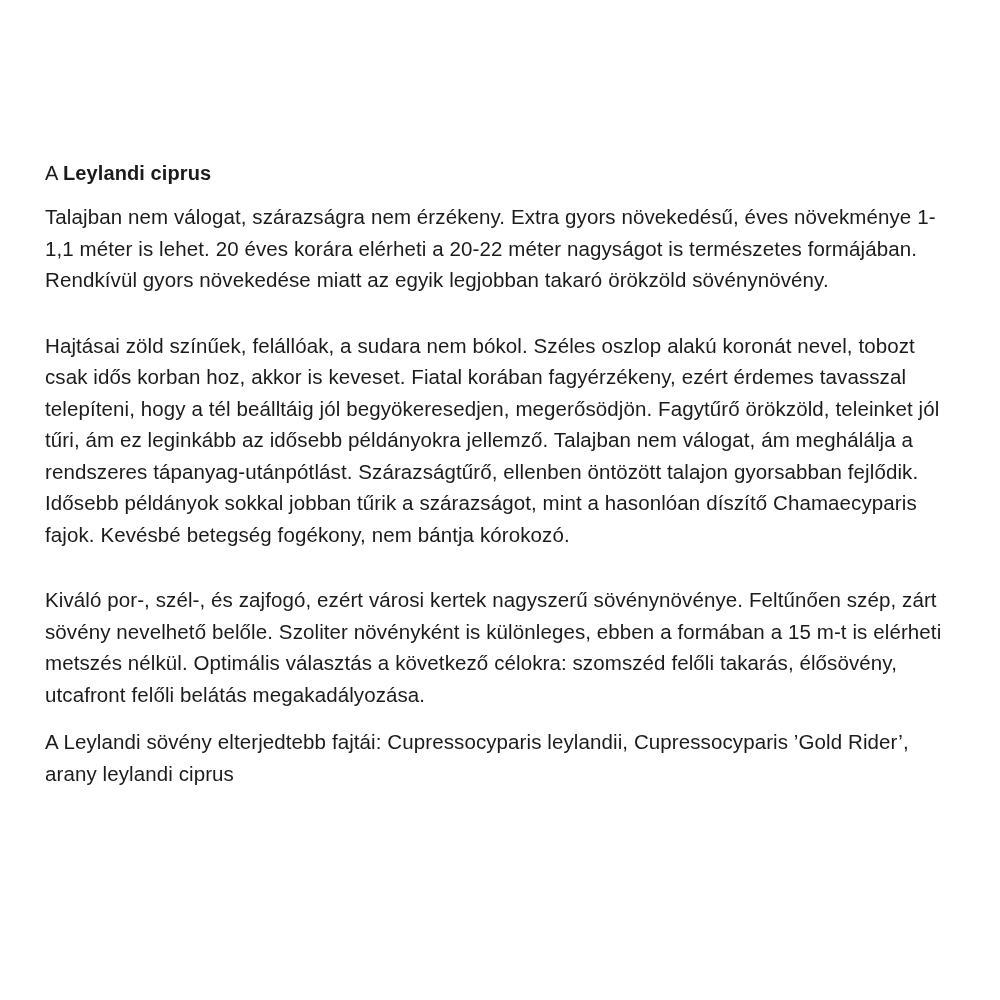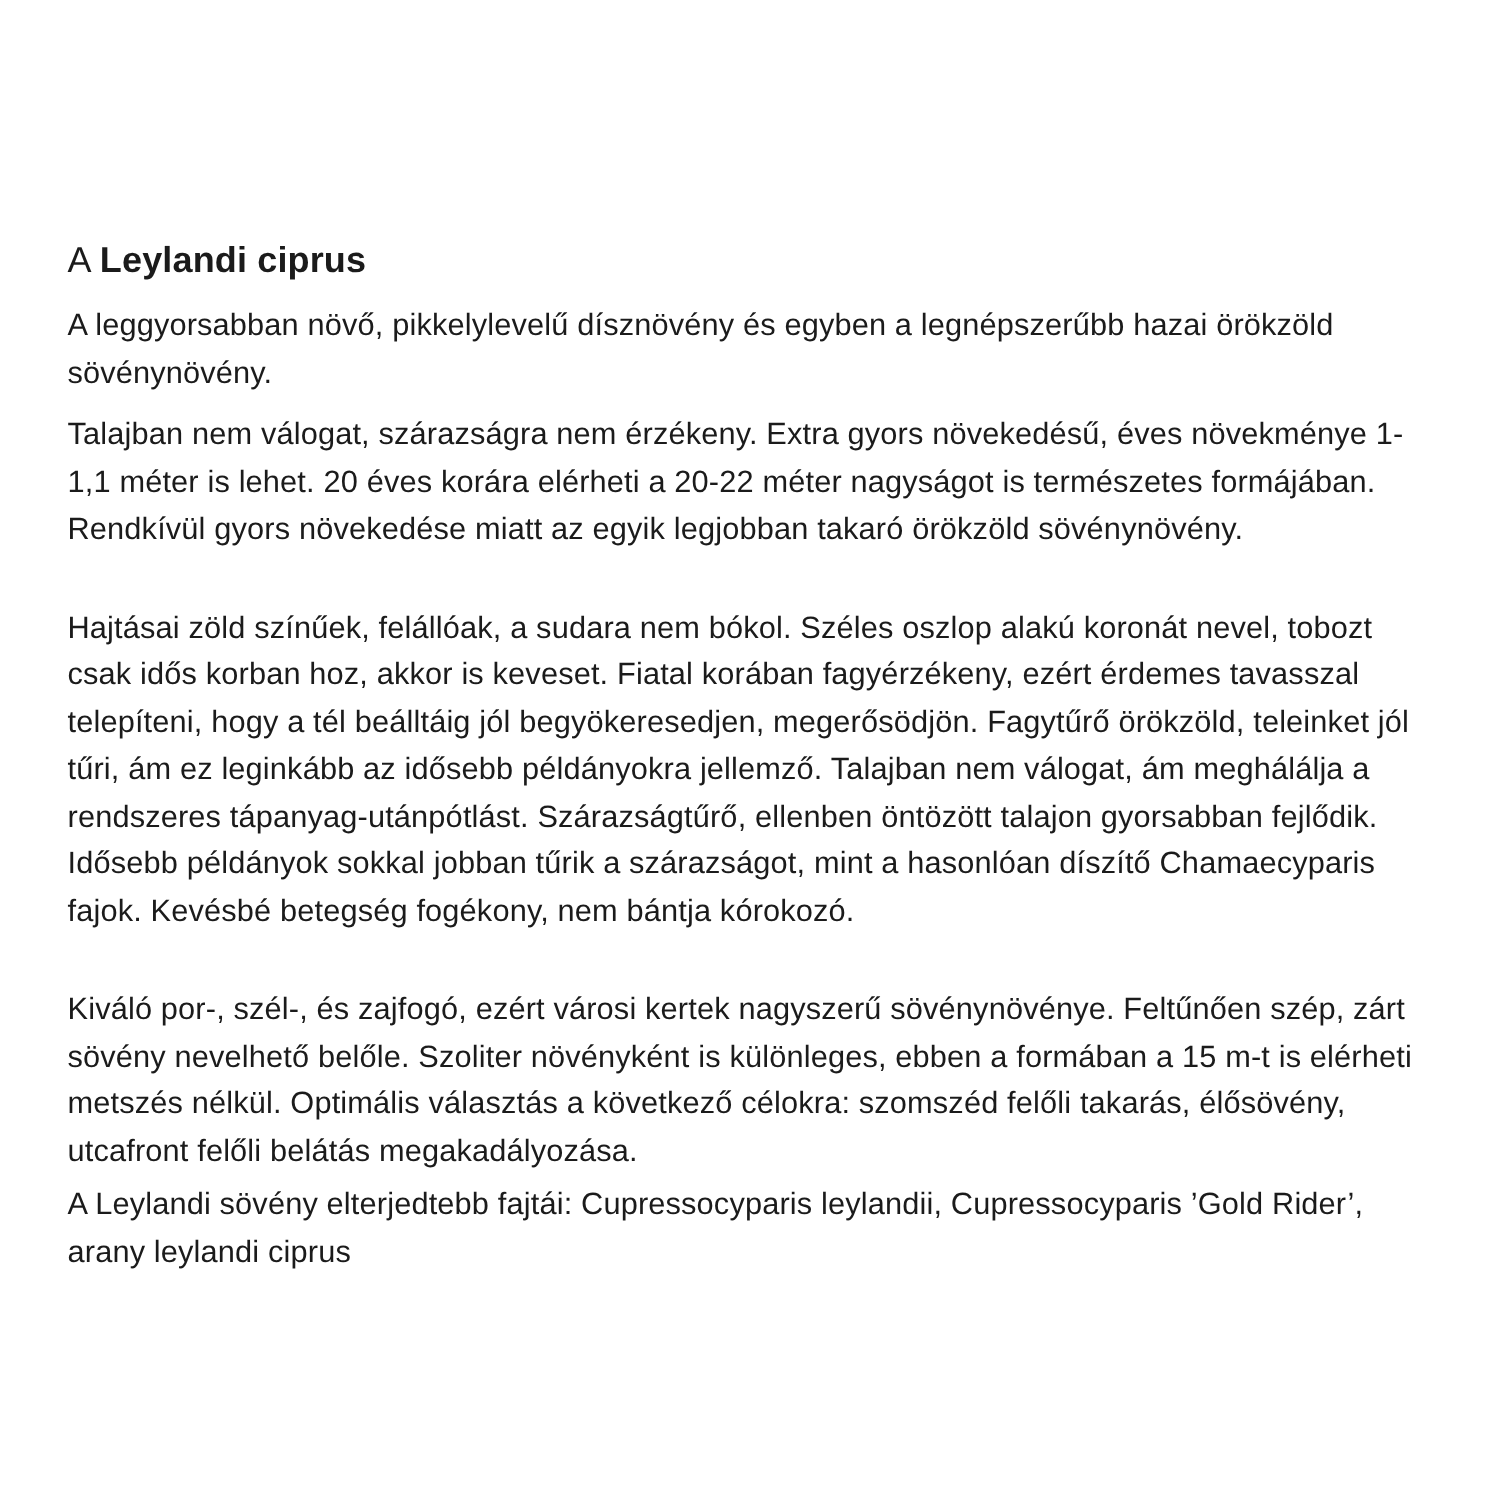--- a/index.html
+++ b/index.html
@@ -16,50 +16,49 @@
   }
   .page {
     box-sizing: border-box;
     width: 1000px;
     height: 1000px;
     padding: 158px 44px 0 45px;
     background: #ffffff;
   }
   .doc-title {
     margin: 0 0 12px 0;
-    font-size: 24px;
+    font-size: 20px;
     font-weight: 400;
     line-height: 31px;
     letter-spacing: 0.1px;
   }
   .doc-title strong {
     font-weight: 700;
   }
   .para {
     margin: 10px 0 0 0;
     font-size: 20.5px;
     font-weight: 400;
     line-height: 31.5px;
     letter-spacing: 0.1px;
     text-align: left;
   }
   .gap-large {
     margin-top: 34px;
   }
   .no-gap {
-    margin-top: 4px;
+    margin-top: 16px;
   }
 </style>
 </head>
 <body>
 
 <div class="page">
   <h1 class="doc-title"><span>A </span><strong>Leylandi ciprus</strong></h1>
 
-  <p class="para">A leggyorsabban növő, pikkelylevelű dísznövény és egyben a legnépszerűbb hazai örökzöld sövénynövény.</p>
 
   <p class="para">Talajban nem válogat, szárazságra nem érzékeny. Extra gyors növekedésű, éves növekménye 1-1,1 méter is lehet. 20 éves korára elérheti a 20-22 méter nagyságot is természetes formájában. Rendkívül gyors növekedése miatt az egyik legjobban takaró örökzöld sövénynövény.</p>
 
   <p class="para gap-large">Hajtásai zöld színűek, felállóak, a sudara nem bókol. Széles oszlop alakú koronát nevel, tobozt csak idős korban hoz, akkor is keveset. Fiatal korában fagyérzékeny, ezért érdemes tavasszal telepíteni, hogy a tél beálltáig jól begyökeresedjen, megerősödjön. Fagytűrő örökzöld, teleinket jól tűri, ám ez leginkább az idősebb példányokra jellemző. Talajban nem válogat, ám meghálálja a rendszeres tápanyag-utánpótlást. Szárazságtűrő, ellenben öntözött talajon gyorsabban fejlődik. Idősebb példányok sokkal jobban tűrik a szárazságot, mint a hasonlóan díszítő Chamaecyparis fajok. Kevésbé betegség fogékony, nem bántja kórokozó.</p>
 
   <p class="para gap-large">Kiváló por-, szél-, és zajfogó, ezért városi kertek nagyszerű sövénynövénye. Feltűnően szép, zárt sövény nevelhető belőle. Szoliter növényként is különleges, ebben a formában a 15 m-t is elérheti metszés nélkül. Optimális választás a következő célokra: szomszéd felőli takarás, élősövény, utcafront felőli belátás megakadályozása.</p>
 
   <p class="para no-gap">A Leylandi sövény elterjedtebb fajtái: Cupressocyparis leylandii, Cupressocyparis ’Gold Rider’, arany leylandi ciprus</p>
 </div>
 

